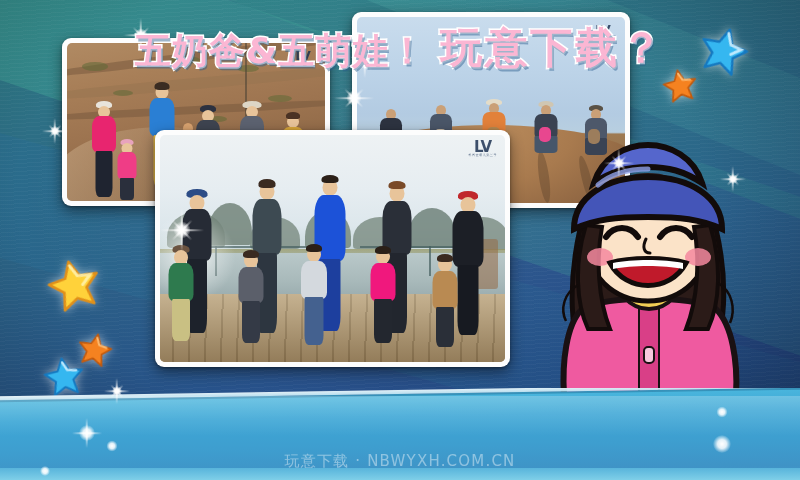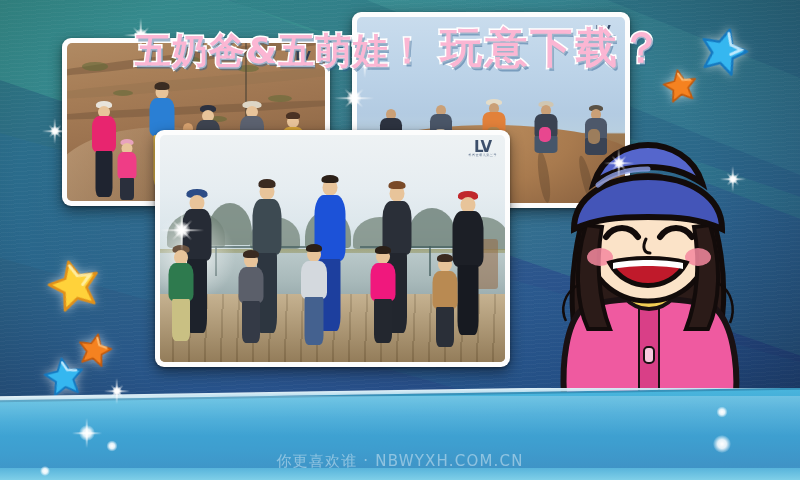--- a/index.html
+++ b/index.html
@@ -509,15 +509,15 @@
     </div>
     <div class="spark" style="left:708px;top:42px;width:28px;height:28px;">
       <div class="core" style="width:18px;height:18px;"></div>
     </div>
   </div>
 
   <div class="title">
     <span class="t-small">五奶爸&amp;五萌娃！</span><span class="t-big">玩意下载？</span>
   </div>
 
-  <div class="watermark">你更喜欢谁 · NBWYXH.COM.CN</div>
+  <div class="watermark">玩意下载 · NBWYXH.COM.CN</div>
 
 </div>
 
 </body></html>

